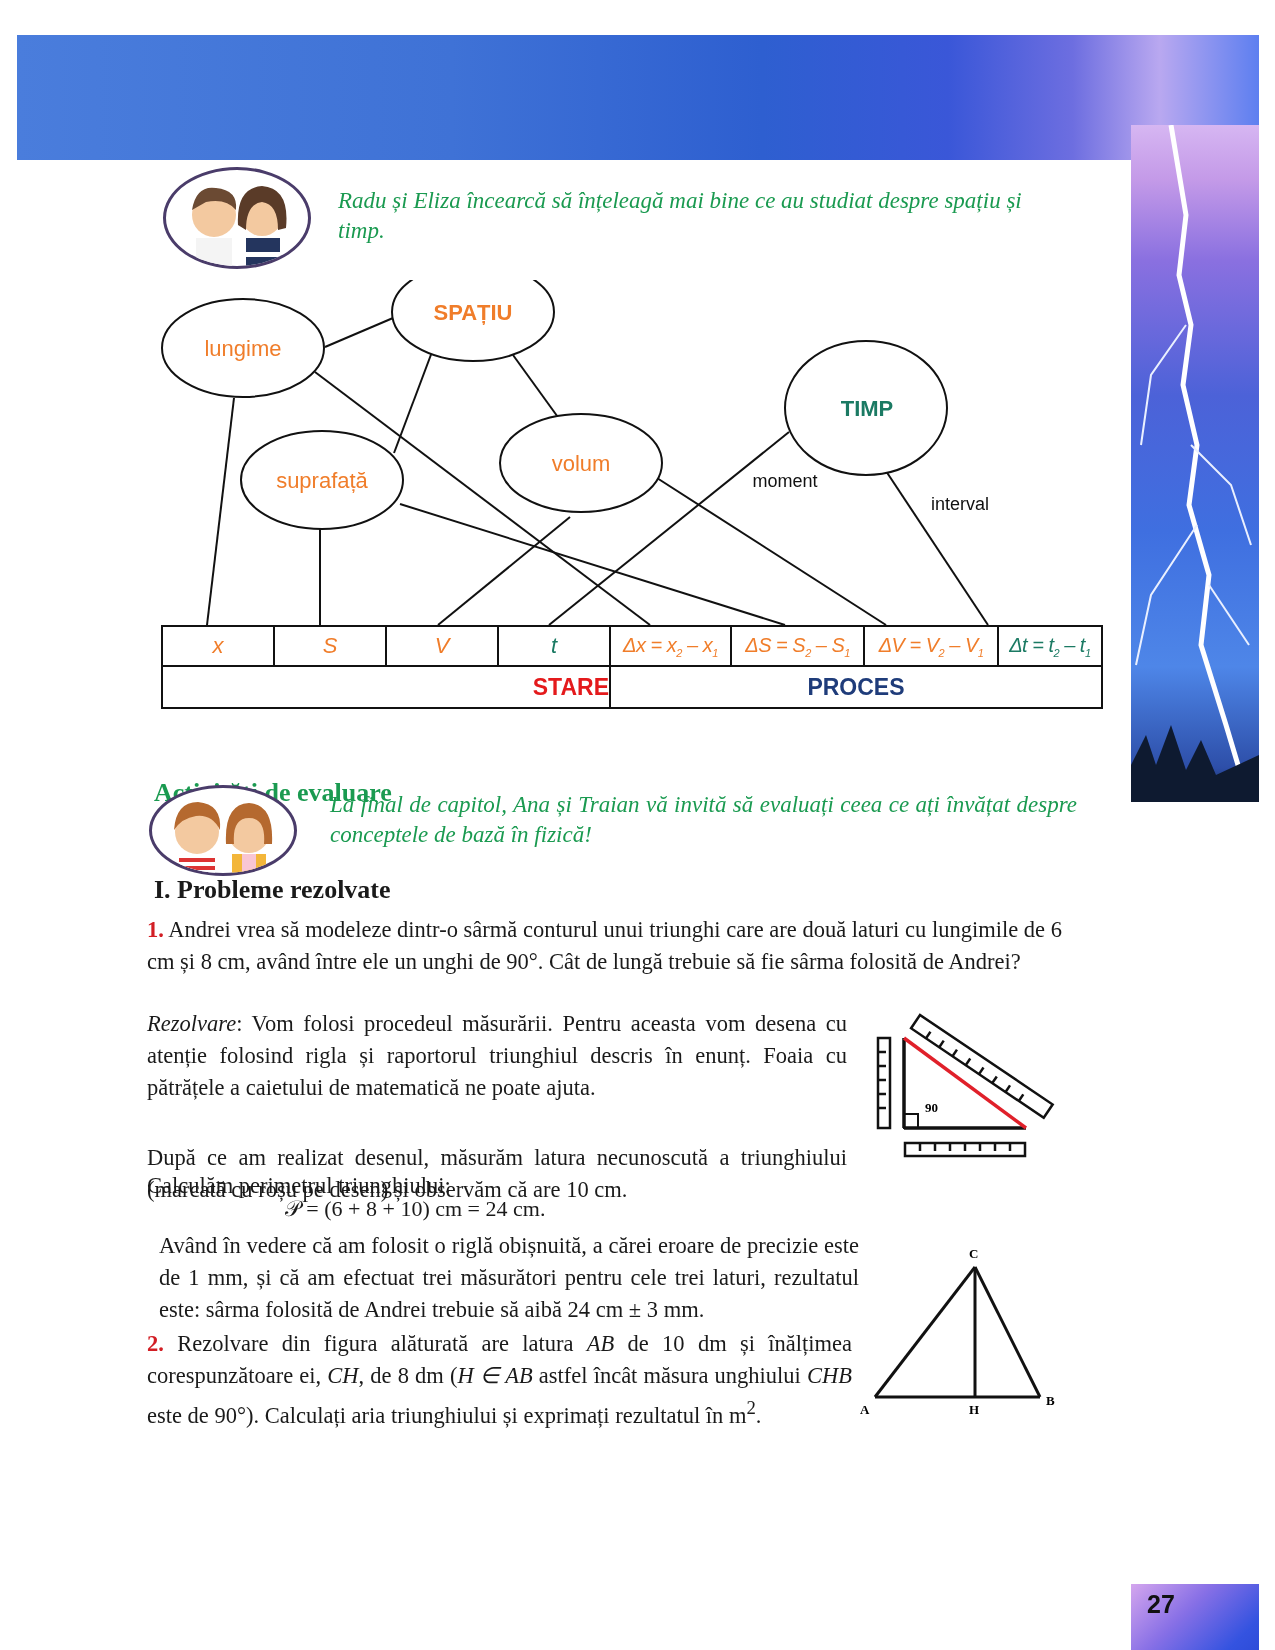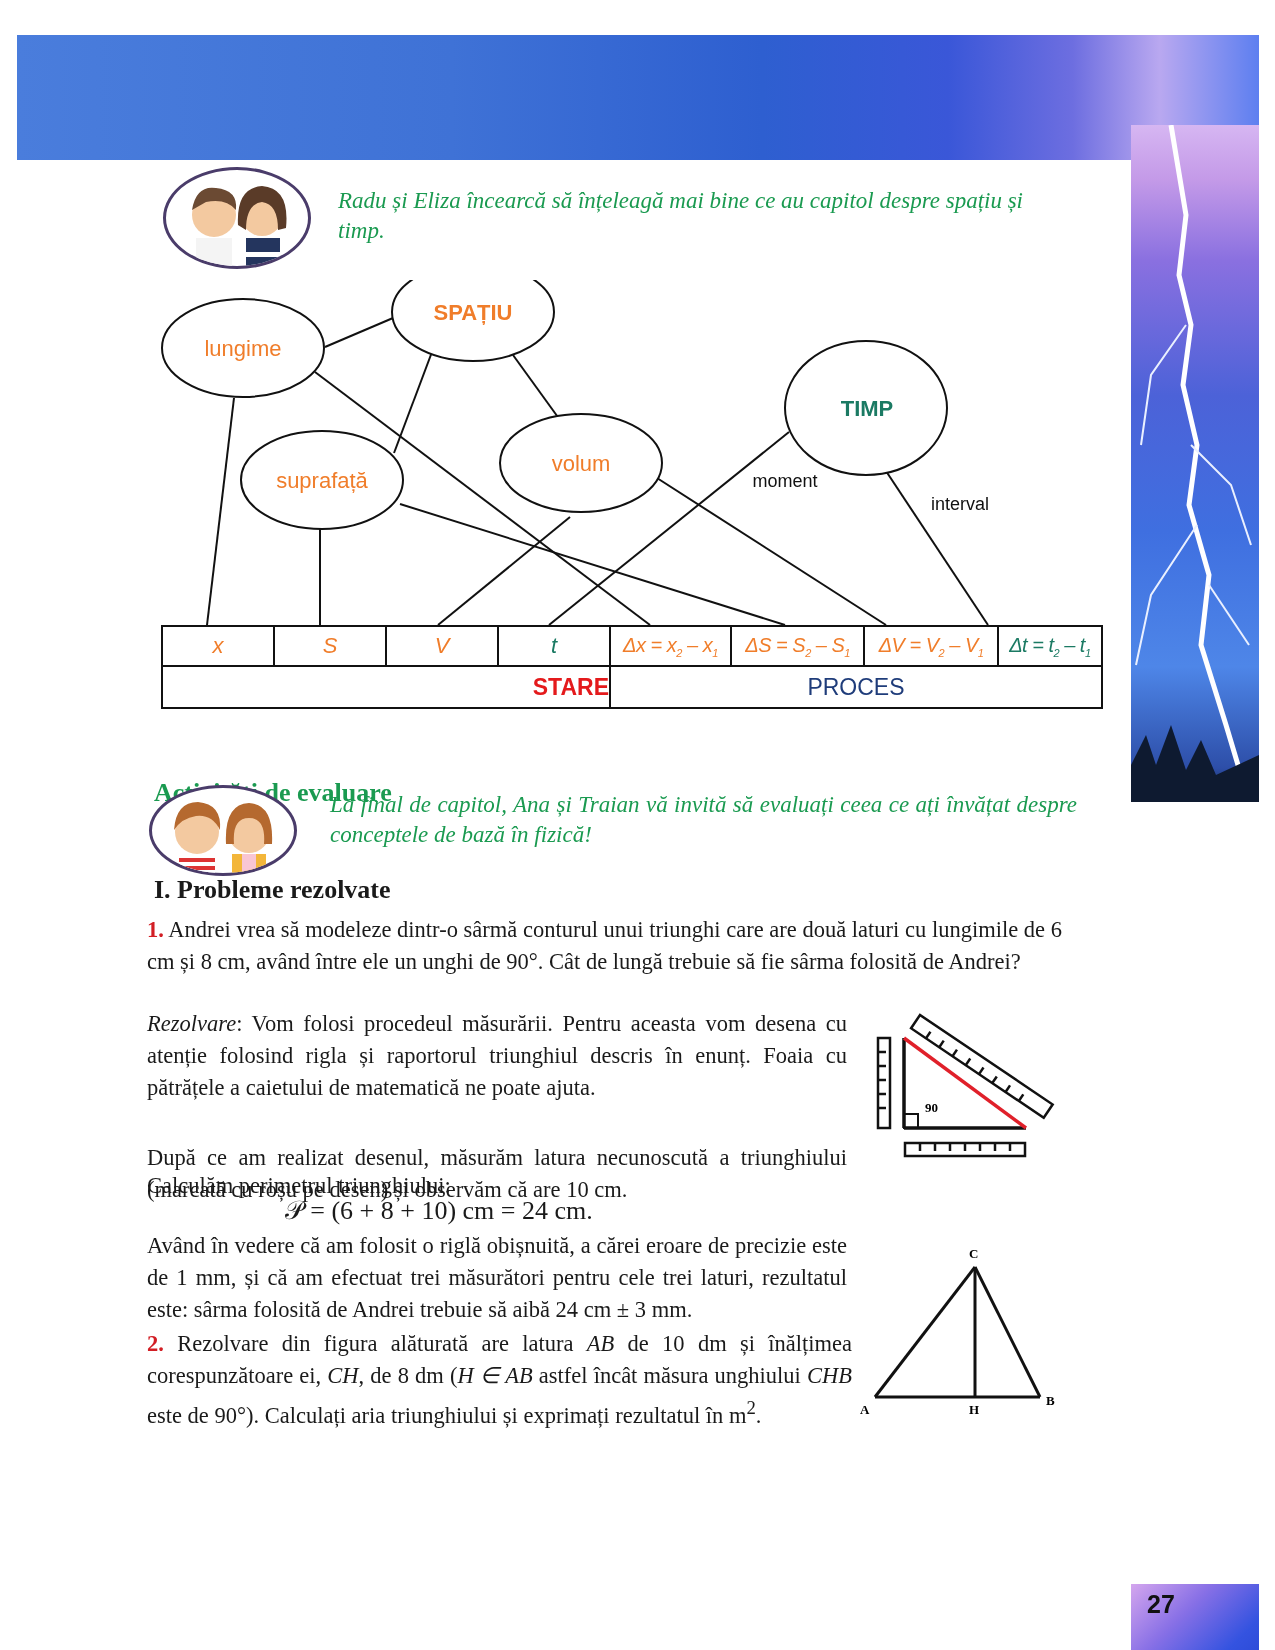--- a/index.html
+++ b/index.html
@@ -14,28 +14,28 @@
   .avatar { position:absolute; border-radius:50%; border:3px solid #4a3c6a; background:#fff; overflow:hidden; }
   .avatar svg { width:100%; height:100%; }
   .intro { position:absolute; font-style:italic; color:#1a9a50; font-size:23px; line-height:30px; }
   .diagram { position:absolute; left:160px; top:280px; width:955px; height:470px; }
   .table-wrap { position:absolute; left:170px; top:660px; width:942px; }
   table.concepts { border-collapse:collapse; width:942px; font-family:"Liberation Sans", sans-serif; }
   table.concepts td { border:2px solid #111; text-align:center; height:38px; font-size:22px; font-style:italic; padding:0; }
   table.concepts td.orange { color:#f07d2a; }
   table.concepts td.teal { color:#1b7a63; }
   table.concepts td.stare { color:#e41a1c; font-weight:bold; font-style:normal; font-size:23px; height:40px;text-align:right; }
-  table.concepts td.proces { color:#1f3c7a; font-weight:normal; font-style:normal; font-size:23px; }
+  table.concepts td.proces { color:#1f3c7a; font-weight:bold; font-style:normal; font-size:23px; }
   table.concepts td.formula { font-size:20px; letter-spacing:-0.5px; }
   sub { font-size:11px; }
   .h2 { position:absolute; left:154px; top:778px; font-size:26px; font-weight:bold; color:#1a9a50; }
   .sub-h { position:absolute; left:154px; top:924px; font-size:26px; font-weight:bold; }
   .para { position:absolute; font-size:22.5px; line-height:32px; text-align:justify; }
   .num { color:#d21e24; font-weight:bold; }
-  .formula-line { position:absolute; left:300px; top:1262px; font-size:26px; }
+  .formula-line { position:absolute; left:300px; top:1262px; font-size:22px; }
   .fig1 { position:absolute; left:918px; top:1060px; width:200px; height:170px; }
   .fig2 { position:absolute; left:900px; top:1300px; width:215px; height:185px; }
   .page-num-box { position:absolute; left:1131px; top:1507px; width:128px; height:143px;
     background:linear-gradient(135deg,#d4a6ee 0%,#8870e6 30%,#3453e0 60%,#1d3ac8 100%); }
   .page-num { position:absolute; left:16px; top:6px; font-family:"Liberation Sans", sans-serif; font-weight:bold; font-size:25px; color:#111; }
 </style>
 </head>
 <body>
 
 <div class="banner"></div>
@@ -55,21 +55,21 @@
   <svg viewBox="0 0 142 96">
     <circle cx="48" cy="45" r="22" fill="#f3c9a0"></circle>
       <path d="M26 40 Q30 15 50 18 Q72 20 70 40 Q60 28 40 32 Z" fill="#6b4a33"></path>
     <rect x="30" y="68" width="36" height="28" fill="#f4f4f4"></rect>
     <circle cx="96" cy="45" r="21" fill="#f3c9a0"></circle>
       <path d="M72 55 Q70 18 96 16 Q124 18 120 58 L112 60 Q112 34 96 32 Q80 34 80 60 Z" fill="#5a3b28"></path>
     <rect x="80" y="68" width="34" height="28" fill="#24355e"></rect>
       <rect x="80" y="82" width="34" height="5" fill="#fff"></rect>
   </svg>
 </div>
-<div class="intro" style="left:338px;top:186px;width:720px;">Radu și Eliza încearcă să înțeleagă mai bine ce au capitol despre spațiu și timp.</div>
+<div class="intro" style="left:338px;top:186px;width:720px;">Radu și Eliza încearcă să înțeleagă mai bine ce au studiat despre spațiu și timp.</div>
 
 <svg class="diagram" viewBox="0 0 955 470">
   <g stroke="#111" stroke-width="2" fill="none">
     <line x1="165" y1="67" x2="233" y2="38"></line>
     <line x1="74" y1="118" x2="47" y2="345"></line>
     <line x1="155" y1="92" x2="490" y2="345"></line>
     <line x1="272" y1="72" x2="234" y2="173"></line>
     <line x1="353" y1="75" x2="400" y2="140"></line>
     <line x1="160" y1="532" x2="160" y2="345" transform="translate(0,-187)"></line>
     <line x1="240" y1="224" x2="625" y2="345"></line>
@@ -135,21 +135,21 @@
 
 <div class="para" style="left:147px;top:914px;width:915px;">
   <span class="num">1.</span><span> Andrei vrea să modeleze dintr-o sârmă conturul unui triunghi care are două laturi cu lungimile de 6 cm și 8 cm, având între ele un unghi de 90°. Cât de lungă trebuie să fie sârma folosită de Andrei?</span>
 </div>
 <div class="para" style="left:147px;top:1008px;width:700px;">
   <i>Rezolvare</i><span>: Vom folosi procedeul măsurării. Pentru aceasta vom desena cu atenție folosind rigla și raportorul triunghiul descris în enunț. Foaia cu pătrățele a caietului de matematică ne poate ajuta.</span>
 </div>
 <div class="para" style="left:147px;top:1142px;width:700px;">După ce am realizat desenul, măsurăm latura necunoscută a triunghiului (marcată cu roșu pe desen) și observăm că are 10 cm.</div>
 <div class="para" style="left:147px;top:1158px;width:700px;margin-top:12px;">Calculăm perimetrul triunghiului:</div>
 <div class="formula-line" style="top:1196px;left:285px;">𝒫 = (6 + 8 + 10) cm = 24 cm.</div>
-<div class="para" style="left:147px;top:1230px;width:700px;">Având în vedere că am folosit o riglă obișnuită, a cărei eroare de precizie este de 1 mm, și că am efectuat trei măsurători pentru cele trei laturi, rezultatul este: sârma folosită de Andrei trebuie să aibă 24 cm ± 3 mm.</div>
+<div class="para" style="left:159px;top:1230px;width:700px;">Având în vedere că am folosit o riglă obișnuită, a cărei eroare de precizie este de 1 mm, și că am efectuat trei măsurători pentru cele trei laturi, rezultatul este: sârma folosită de Andrei trebuie să aibă 24 cm ± 3 mm.</div>
 
 <svg class="fig1" style="left:870px;top:1010px;width:190px;height:155px;" viewBox="0 0 190 155">
   <g stroke="#111" stroke-width="2.5" fill="#fff">
     <rect x="8" y="28" width="12" height="90"></rect>
     <line x1="8" y1="42" x2="16" y2="42"></line>
       <line x1="8" y1="56" x2="16" y2="56"></line>
       <line x1="8" y1="70" x2="16" y2="70"></line>
       <line x1="8" y1="84" x2="16" y2="84"></line>
       <line x1="8" y1="98" x2="16" y2="98"></line>
     <rect x="35" y="133" width="120" height="13"></rect>

